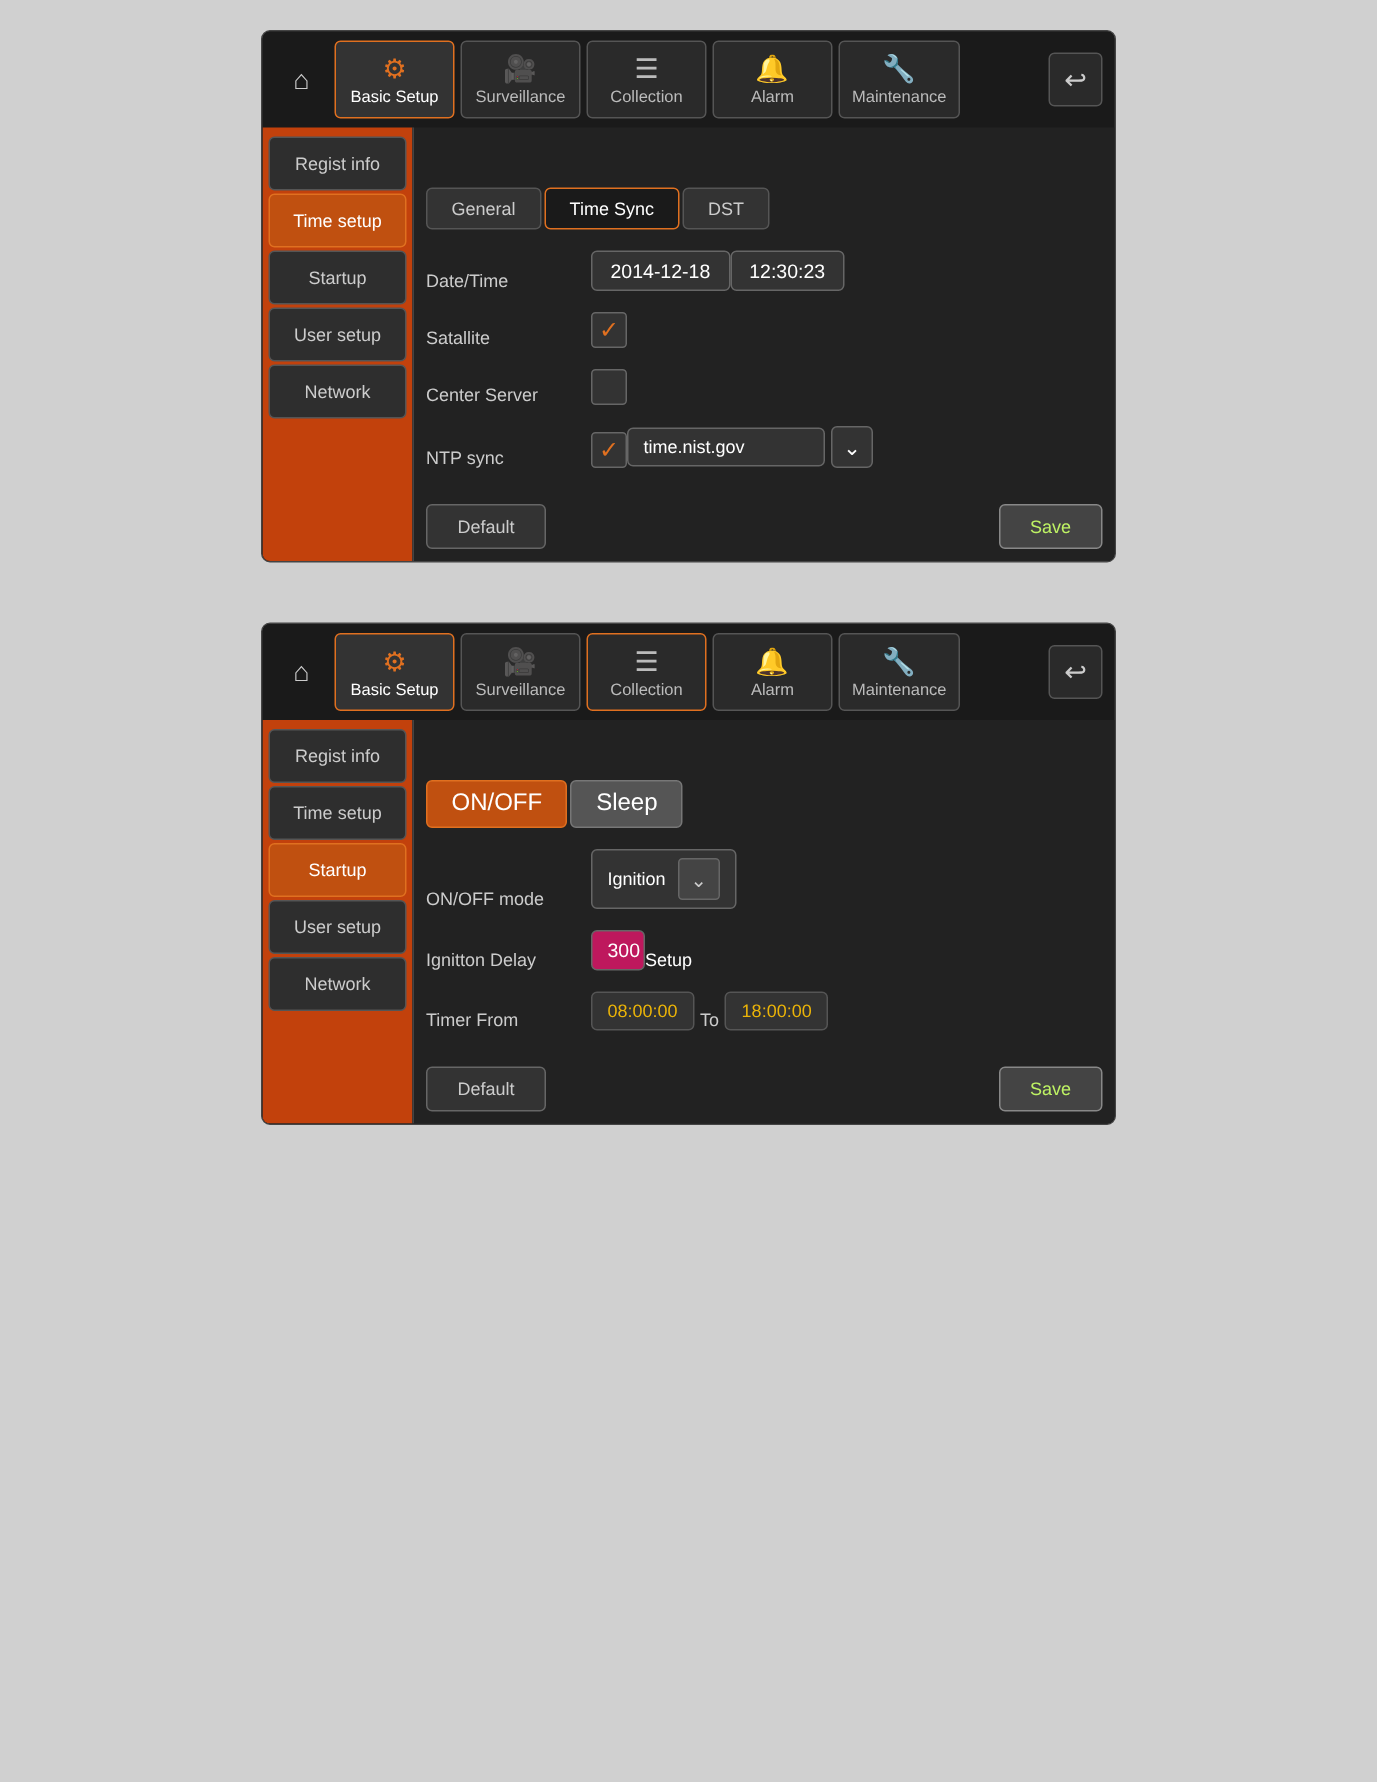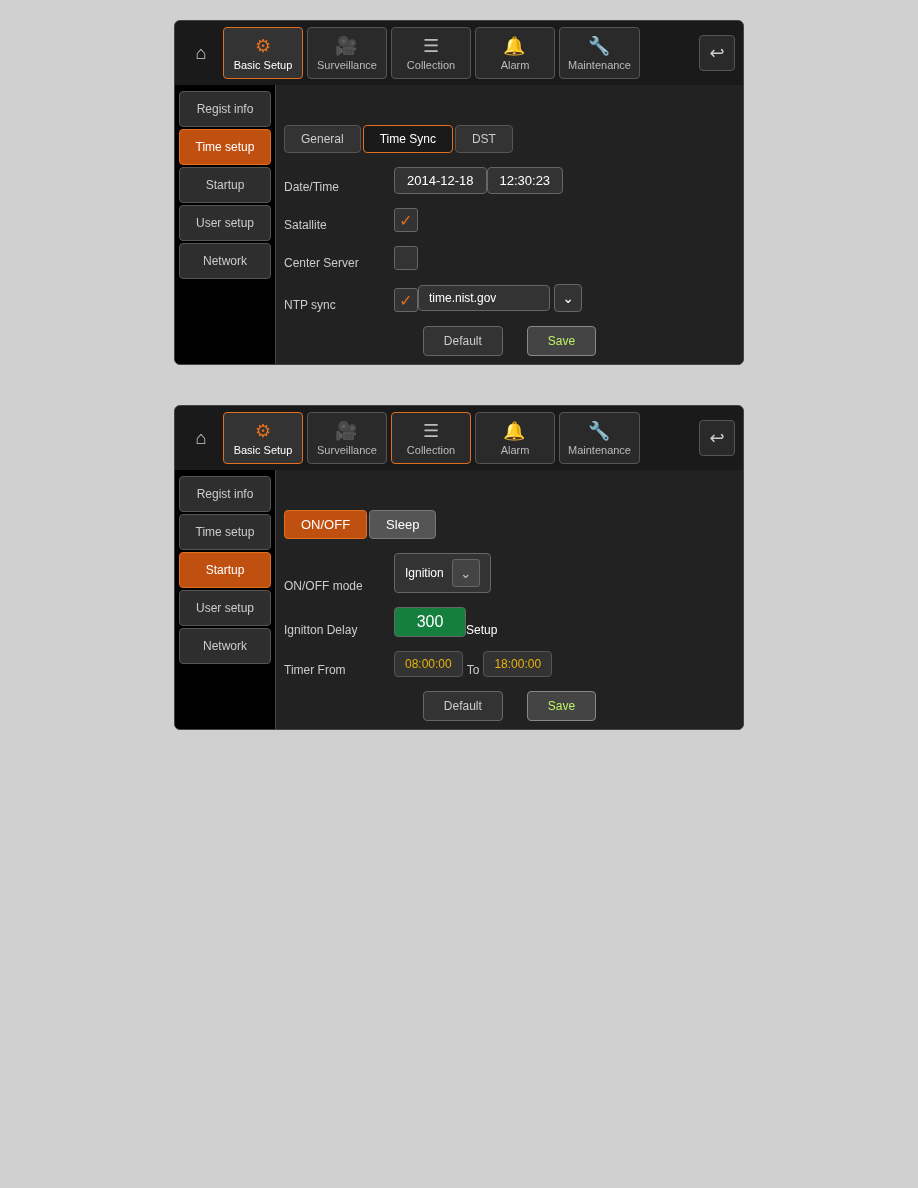--- a/index.html
+++ b/index.html
@@ -95,21 +95,21 @@
       background: #1a1a1a;
     }
 
     
     .sidebar {
       width: 100px;
       display: flex;
       flex-direction: column;
       gap: 2px;
       padding: 6px 4px;
-      background: #000000;
+      background: #c2410c;
     }
 
     .sidebar-item {
       background: #2e2e2e;
       border: 1px solid #555;
       border-radius: 4px;
       color: #ccc;
       font-size: 12px;
       text-align: center;
       padding: 10px 4px;
@@ -223,23 +223,23 @@
       height: 28px;
       display: flex;
       align-items: center;
       justify-content: center;
       cursor: pointer;
     }
 
     
     .bottom-bar {
       display: flex;
-      justify-content: center;
+      justify-content: space-between;
       gap: 24px;
-      margin-top: 14px;
+      margin-top: 24px;
     }
 
     .btn-default, .btn-save {
       padding: 7px 20px;
       border-radius: 4px;
       font-size: 12px;
       cursor: pointer;
       border: 1px solid #666;
     }
 
@@ -253,21 +253,21 @@
       color: #bef264;
       border-color: #888;
     }
 
     
     .on-off-tab {
       background: #555;
       border: 1px solid #777;
       border-radius: 4px;
       color: #fff;
-      font-size: 13px;
+      font-size: 16px;
       padding: 6px 16px;
       cursor: pointer;
     }
 
     .on-off-tab.active {
       background: #c05010;
       border-color: #e07020;
     }
 
     .ignition-select {
@@ -290,27 +290,27 @@
       border: 1px solid #666;
       border-radius: 3px;
       display: flex;
       align-items: center;
       justify-content: center;
       color: #ccc;
       font-size: 13px;
     }
 
     .delay-input {
-      background: #15803d;
-      border: 1px solid #666;
-      border-radius: 4px;
-      color: #fff;
-      font-size: 16px;
+      background: #be185d;
+      border: 1px solid #666;
+      border-radius: 4px;
+      color: #fff;
+      font-size: 13px;
       padding: 5px 10px;
-      width: 72px;
+      width: 36px;
       text-align: center;
     }
 
     .time-field {
       background: #333;
       border: 1px solid #555;
       border-radius: 4px;
       color: #eab308;
       font-size: 12px;
       padding: 5px 10px;

